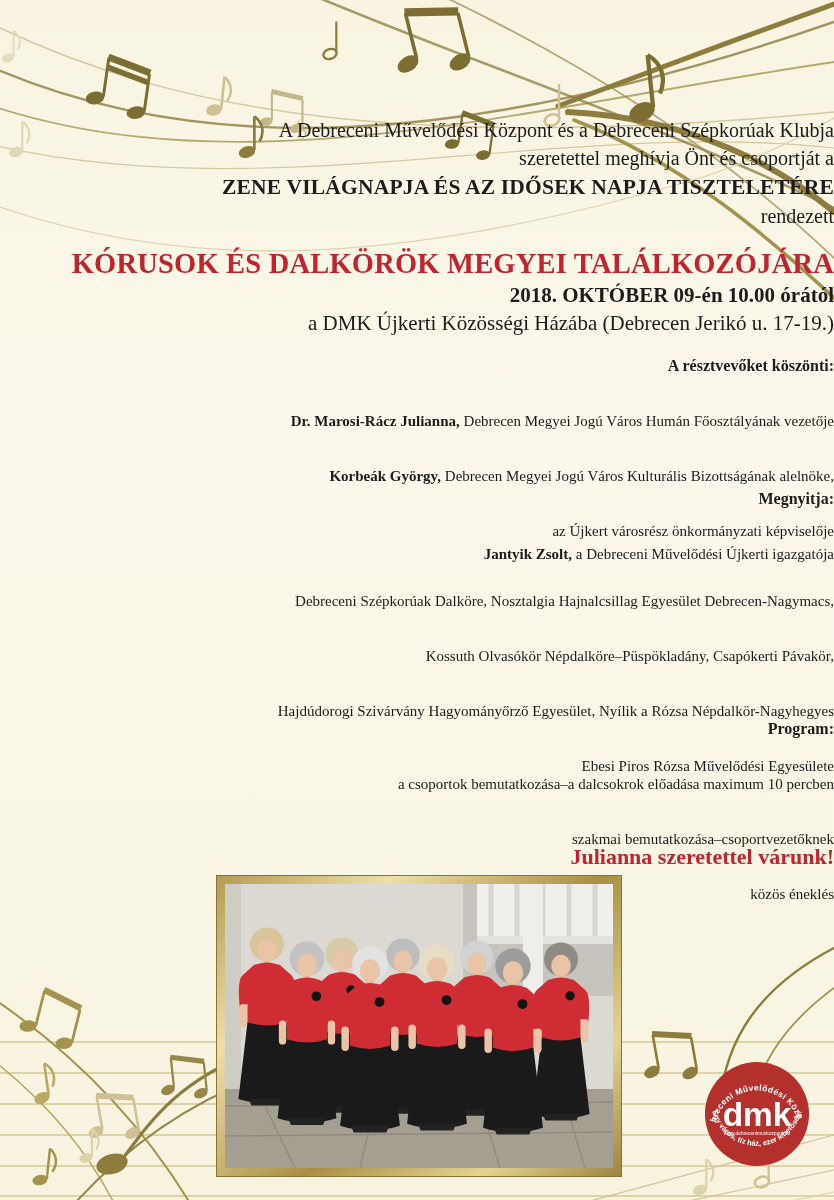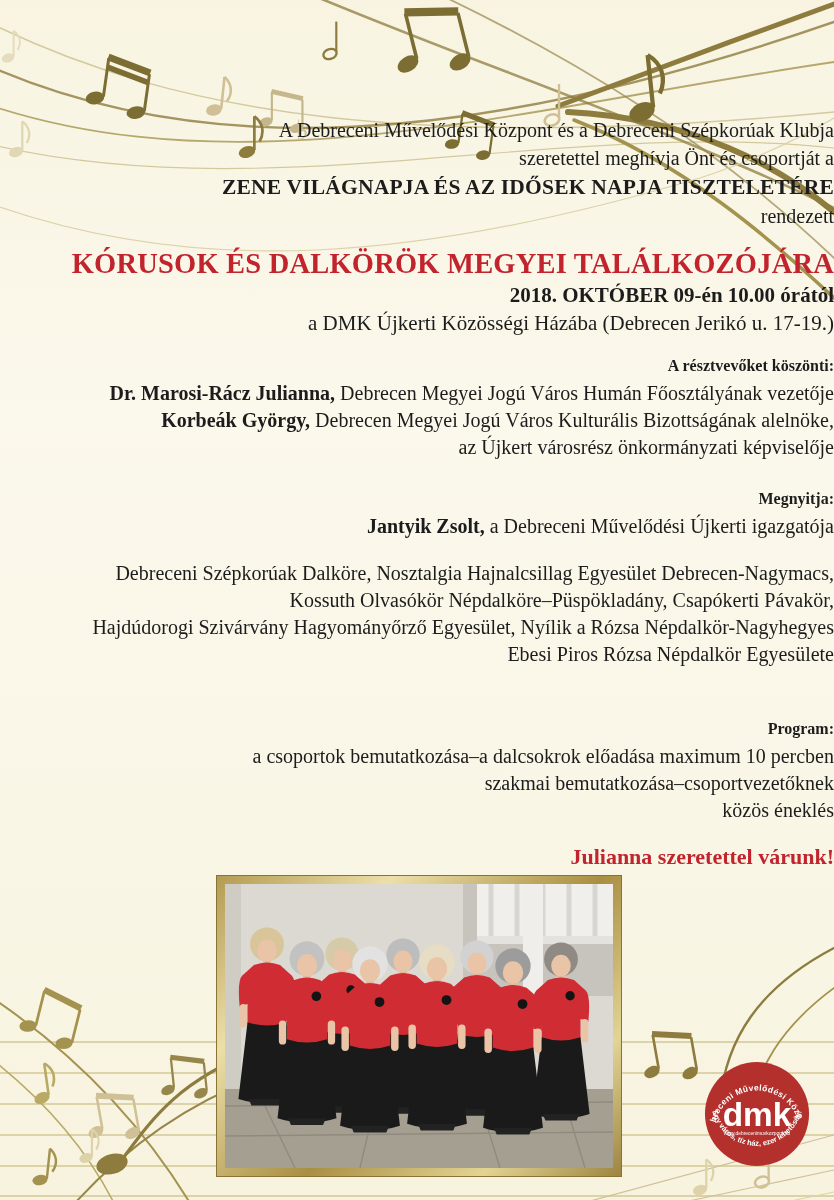--- a/index.html
+++ b/index.html
@@ -6,21 +6,21 @@
   .page{
     position:relative;width:834px;height:1200px;margin:0 auto;overflow:hidden;
     background:linear-gradient(180deg,#f8f4e1 0%,#fbf8ec 35%,#faf6e6 70%,#f7f3df 100%);
     font-family:"Liberation Serif",serif;color:#1c1c1c;
   }
   svg.deco{position:absolute;left:0;pointer-events:none;}
   .deco-top{top:0;}
   .deco-bottom{top:930px;}
   .txt{position:absolute;left:0;right:0;text-align:right;}
   .line{font-size:20px;line-height:28px;}
-  .line-sm{font-size:20px;line-height:27px;}
+  .line-sm{font-size:15px;line-height:27px;margin-top:28px;}
   .b{font-weight:bold;}
   .intro-bold{font-size:21.5px;line-height:30px;font-weight:bold;letter-spacing:.2px;}
   .main-title{font-size:28.5px;line-height:34px;font-weight:bold;color:#c2242e;letter-spacing:.2px;}
   .dateline{font-size:21px;line-height:29px;font-weight:bold;}
   .venueline{font-size:21px;line-height:27px;}
   .heading{font-size:16px;line-height:28px;font-weight:bold;}
   .closing{font-size:22px;line-height:28px;font-weight:bold;color:#c2242e;}
   .photo{
     position:absolute;left:217px;top:876px;width:388px;height:284px;
     padding:8px;
@@ -138,21 +138,21 @@
 
   <div class="txt" style="top:485px">
     <div class="heading">Megnyitja:</div>
     <div class="line-sm"><span class="b">Jantyik Zsolt,</span><span> a Debreceni Művelődési Újkerti igazgatója</span></div>
   </div>
 
   <div class="txt" style="top:560px">
     <div class="line-sm">Debreceni Szépkorúak Dalköre, Nosztalgia Hajnalcsillag Egyesület Debrecen-Nagymacs,</div>
     <div class="line-sm">Kossuth Olvasókör Népdalköre–Püspökladány, Csapókerti Pávakör,</div>
     <div class="line-sm">Hajdúdorogi Szivárvány Hagyományőrző Egyesület, Nyílik a Rózsa Népdalkör-Nagyhegyes</div>
-    <div class="line-sm">Ebesi Piros Rózsa Népdalkör Egyesülete</div>
+    <div class="line-sm">Ebesi Piros Rózsa Művelődési Egyesülete</div>
   </div>
 
   <div class="txt" style="top:715px">
     <div class="heading">Program:</div>
     <div class="line-sm">a csoportok bemutatkozása–a dalcsokrok előadása maximum 10 percben</div>
     <div class="line-sm">szakmai bemutatkozása–csoportvezetőknek</div>
     <div class="line-sm">közös éneklés</div>
   </div>
 
   <div class="txt" style="top:843px">

